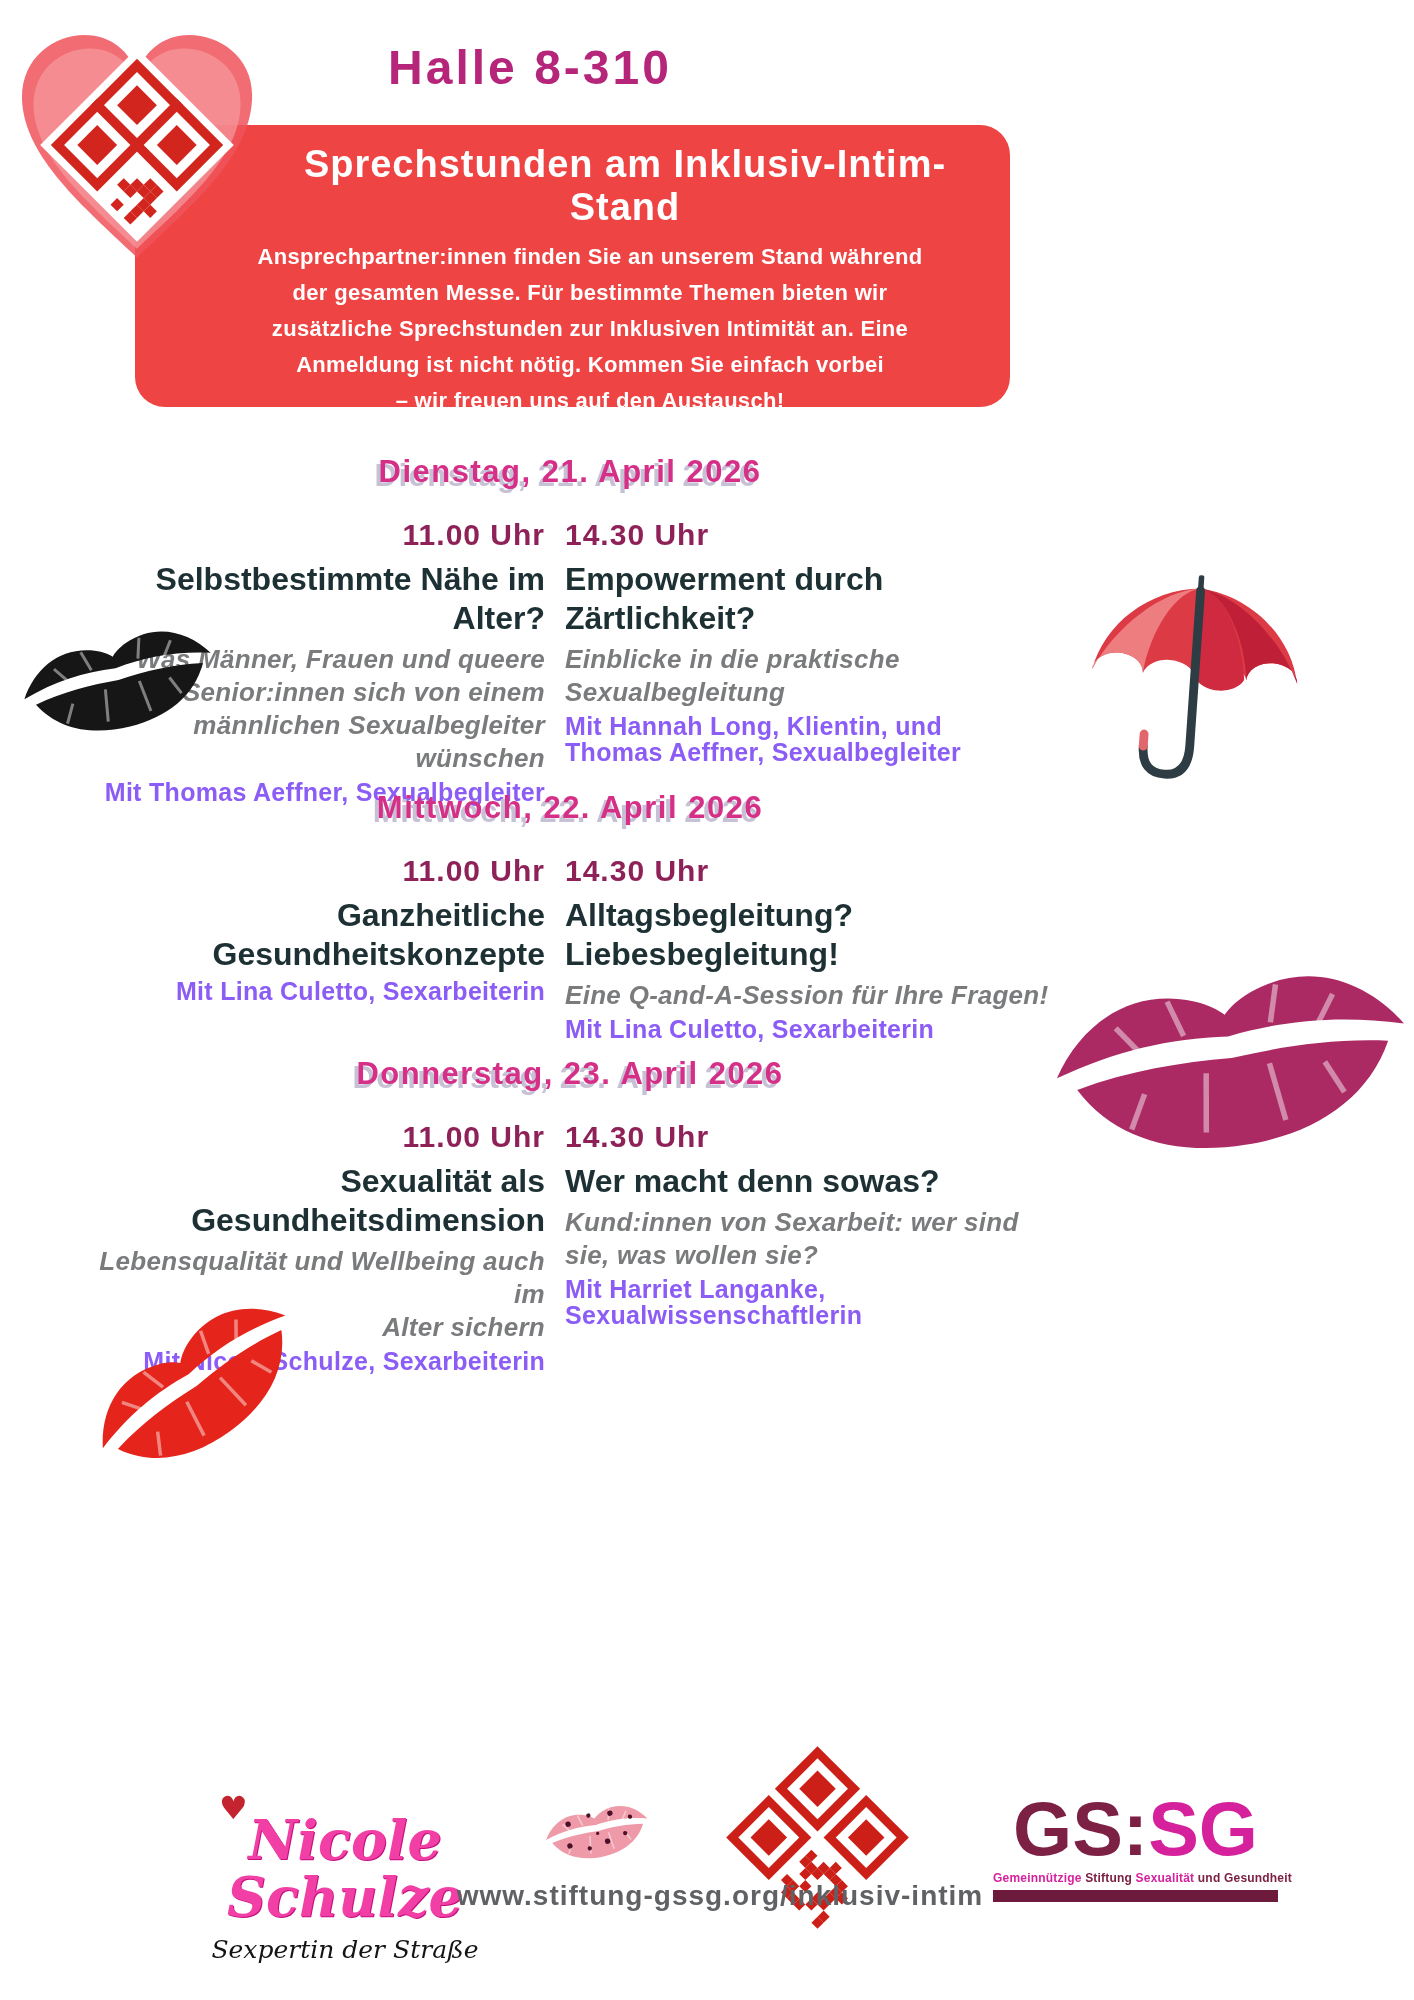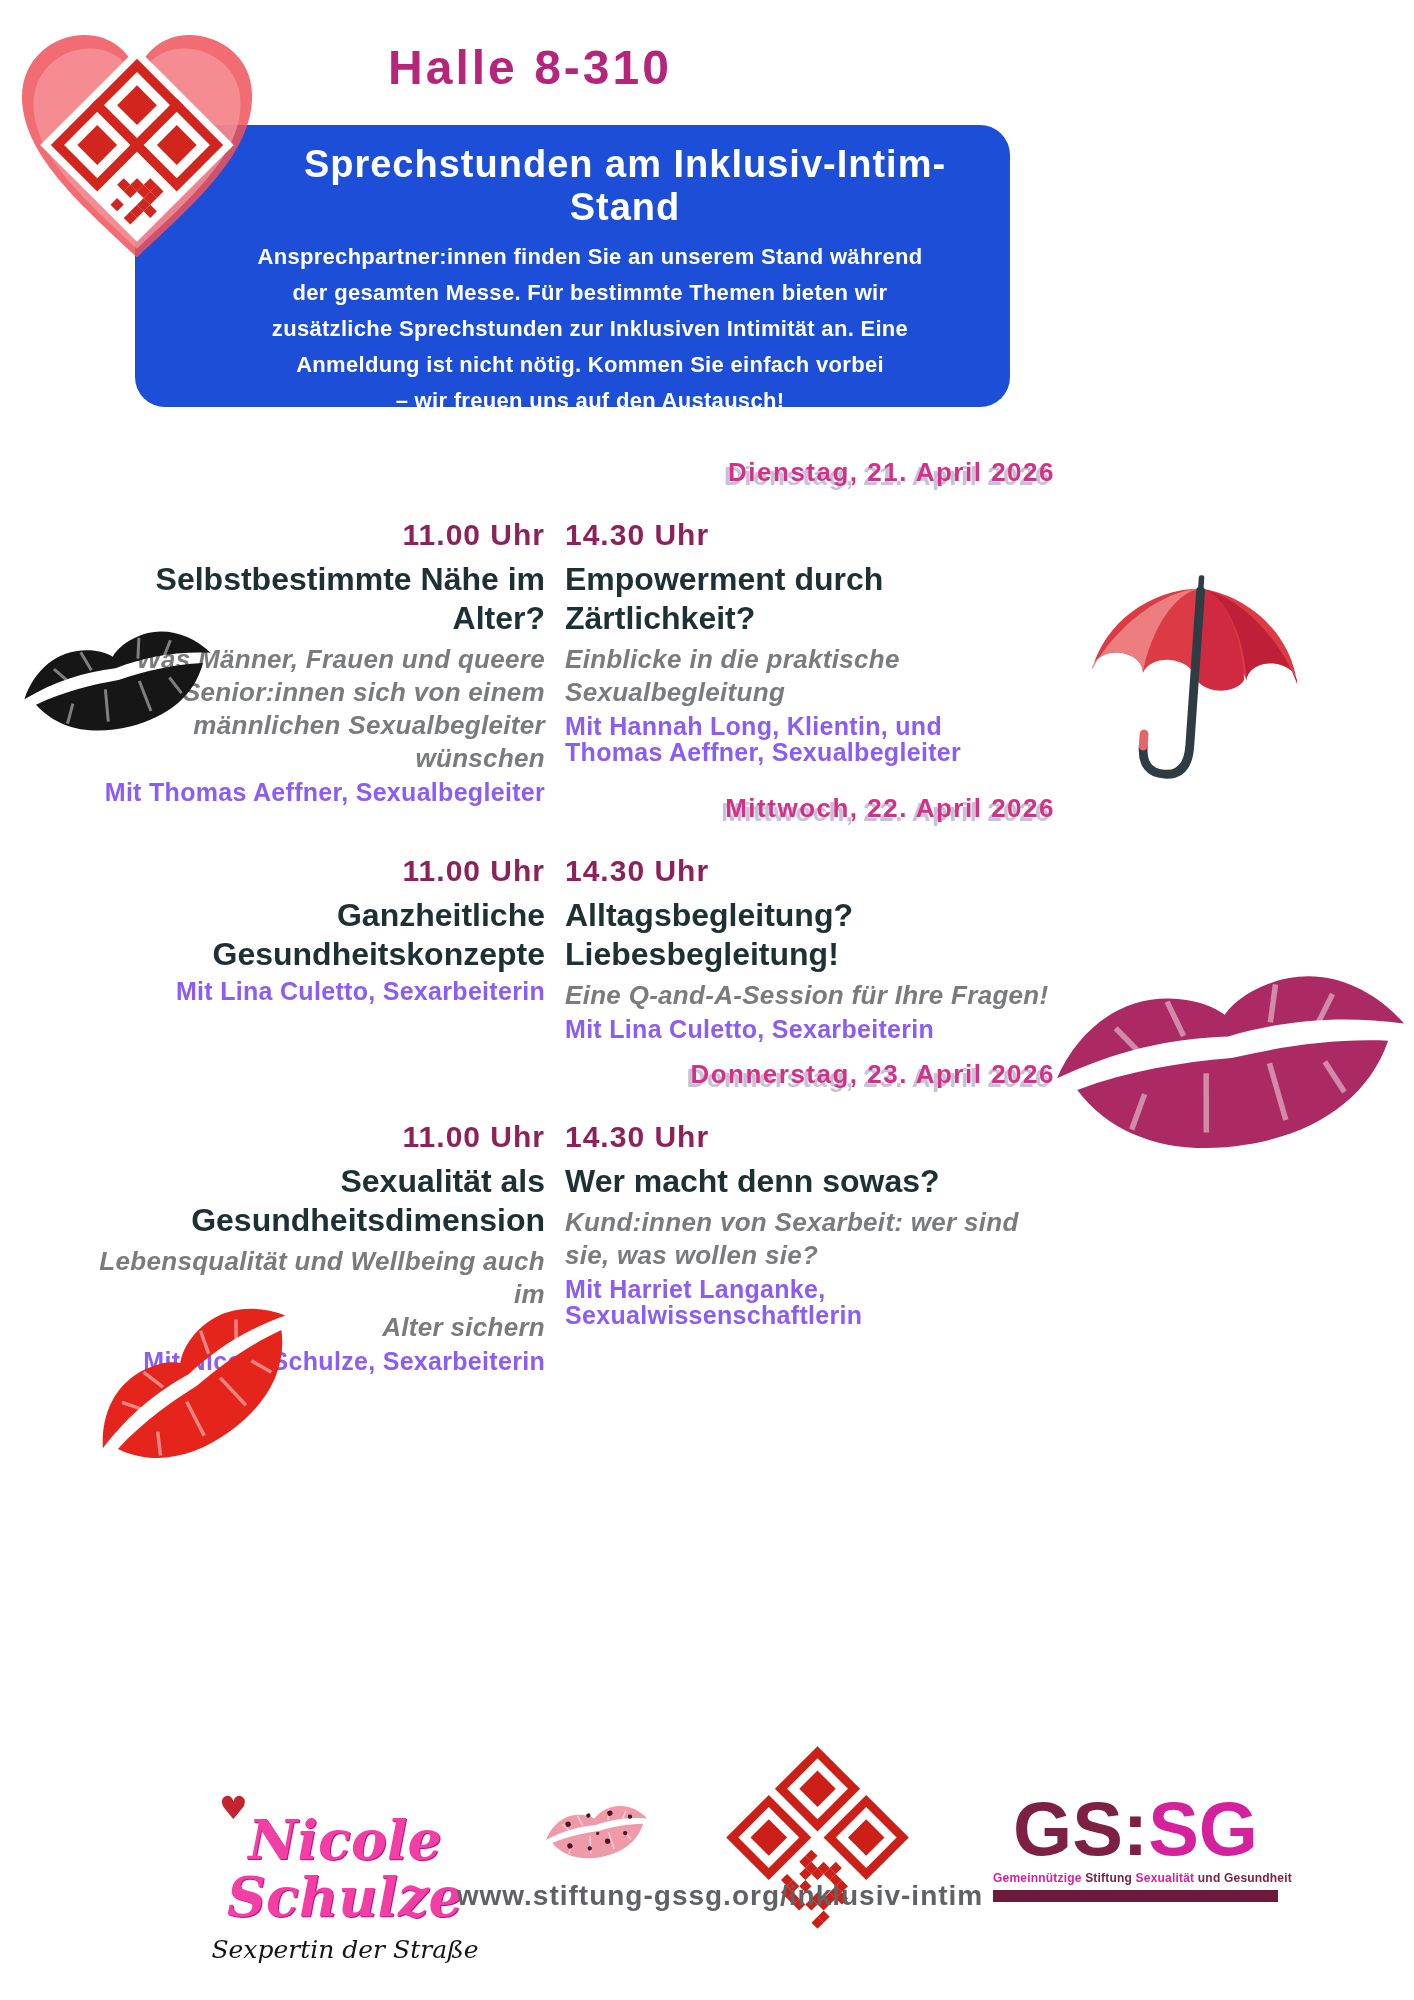--- a/index.html
+++ b/index.html
@@ -3,32 +3,32 @@
 <meta charset="utf-8">
 <style>
   html,body{margin:0;padding:0;background:#dcdcdc;}
   .poster{position:relative;width:1414px;height:2000px;background:#ffffff;overflow:hidden;
           font-family:"Liberation Sans",sans-serif;margin:0 auto;}
 
   
   .hall-title{position:absolute;left:60px;top:40px;width:940px;text-align:center;
               font-size:48px;font-weight:bold;color:#b5267b;letter-spacing:3px;}
   .info-box{position:absolute;left:135px;top:125px;width:875px;height:282px;
-            background:#1d4ed8;border-radius:30px;}
+            background:#ef4444;border-radius:30px;}
   .info-box-title{margin:18px 0 0 115px;width:750px;text-align:center;
                   font-size:38px;font-weight:bold;color:#ffffff;letter-spacing:1px;}
   .info-box-body{margin:10px 0 0 55px;width:800px;text-align:center;font-size:22px;
                  line-height:36px;font-weight:bold;color:#ffffff;white-space:pre-line;
                  letter-spacing:0.3px;}
   .heart-badge{position:absolute;left:12px;top:20px;width:250px;height:265px;}
 
   
   .day-section{position:absolute;left:85px;width:970px;}
   #day-0{top:450px;} #day-1{top:786px;} #day-2{top:1052px;}
-  .day-heading{text-align:right;font-size:26px;font-weight:bold;color:#d62f88;
+  .day-heading{text-align:center;font-size:31px;font-weight:bold;color:#d62f88;
                letter-spacing:1.5px;line-height:44px;text-shadow:-4px 4px 0 #c7c1d6;}
   .cols{display:flex;margin-top:24px;}
   .col-left{width:460px;text-align:right;}
   .col-right{width:490px;margin-left:20px;text-align:left;}
   .time{font-size:30px;font-weight:bold;color:#8e2158;letter-spacing:1px;margin-bottom:8px;}
   .session-title{font-size:32px;font-weight:bold;color:#1d3033;line-height:39px;white-space:pre-line;}
   .session-sub{font-size:26px;font-style:italic;font-weight:bold;color:#7a7b7d;
                line-height:33px;margin-top:5px;white-space:pre-line;letter-spacing:0.3px;}
   .session-speaker{font-size:25px;font-weight:bold;color:#8b5cf6;line-height:26px;
                    margin-top:4px;white-space:pre-line;letter-spacing:0.3px;}

